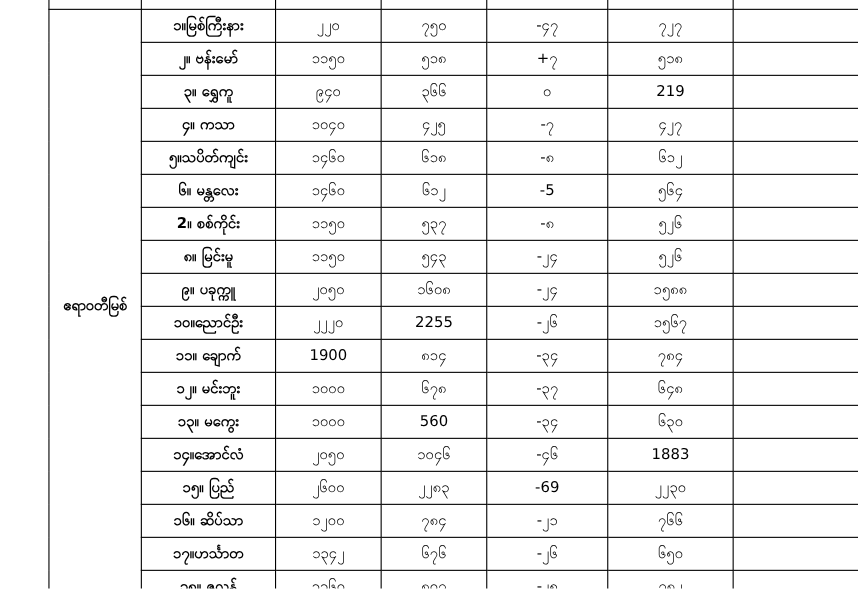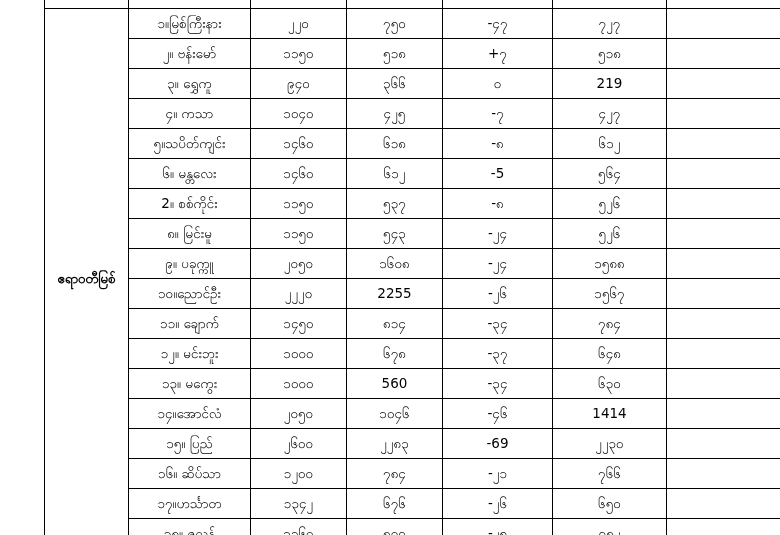--- a/index.html
+++ b/index.html
@@ -53,20 +53,21 @@
     font-weight: 700;
     text-align: center;
     vertical-align: middle;
     letter-spacing: -0.2px;
   }
   td.name-cell {
     text-align: center;
     font-size: 13.5px;
     padding-left: 3px;
     padding-right: 3px;
+    font-weight: bold;
   }
   td.blank-cell {
     background: #ffffff;
   }
   .row-clip-top td {
     height: 18px;
   }
 </style>
 </head>
 <body>
@@ -169,21 +170,21 @@
       <tr>
         <td class="name-cell">၁၀။ညောင်ဦး</td>
         <td>၂၂၂၀</td>
         <td>2255</td>
         <td>-၂၆</td>
         <td>၁၅၆၇</td>
         <td class="blank-cell"></td>
       </tr>
       <tr>
         <td class="name-cell">၁၁။ ချောက်</td>
-        <td>၁၄၅၀</td>
+        <td>1900</td>
         <td>၈၁၄</td>
         <td>-၃၄</td>
         <td>၇၈၄</td>
         <td class="blank-cell"></td>
       </tr>
       <tr>
         <td class="name-cell">၁၂။ မင်းဘူး</td>
         <td>၁၀၀၀</td>
         <td>၆၇၈</td>
         <td>-၃၇</td>
@@ -196,21 +197,21 @@
         <td>560</td>
         <td>-၃၄</td>
         <td>၆၃၀</td>
         <td class="blank-cell"></td>
       </tr>
       <tr>
         <td class="name-cell">၁၄။အောင်လံ</td>
         <td>၂၀၅၀</td>
         <td>၁၀၄၆</td>
         <td>-၄၆</td>
-        <td>1414</td>
+        <td>1883</td>
         <td class="blank-cell"></td>
       </tr>
       <tr>
         <td class="name-cell">၁၅။ ပြည်</td>
         <td>၂၆၀၀</td>
         <td>၂၂၈၃</td>
         <td>-69</td>
         <td>၂၂၃၀</td>
         <td class="blank-cell"></td>
       </tr>

